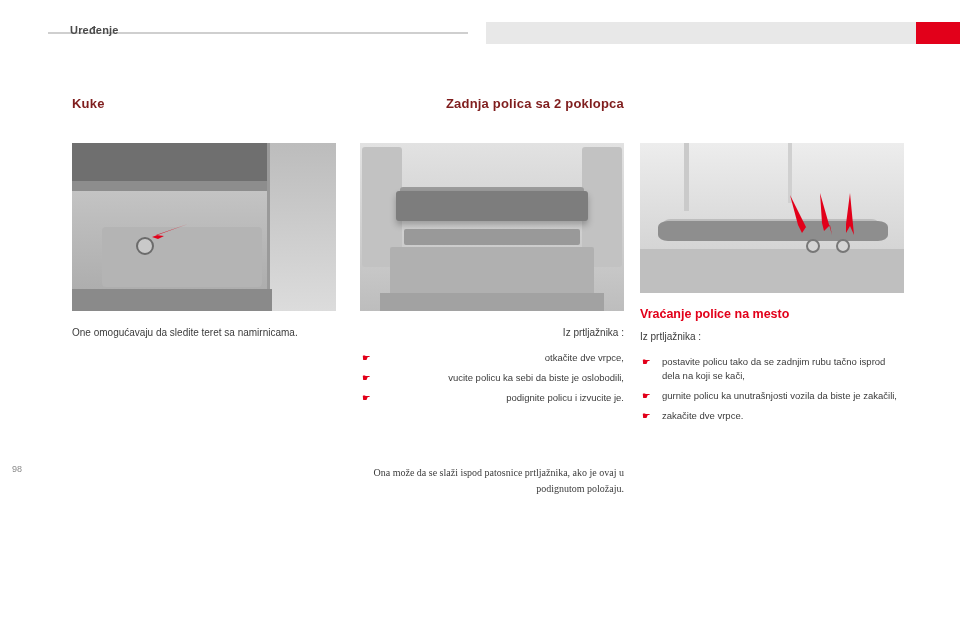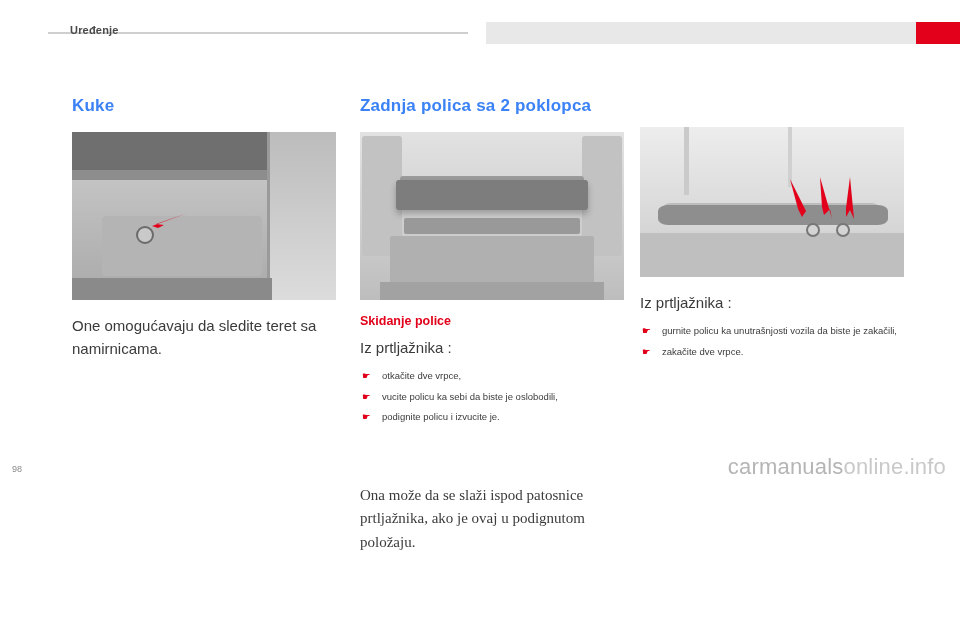--- a/index.html
+++ b/index.html
@@ -46,41 +46,41 @@
     left: 70px; top: 24px;
     font-size: 11px;
     color: #4a4a4a;
     font-weight: bold;
     letter-spacing: .2px;
   }
 
   
   .col { position: absolute; top: 96px; }
   .col-1 { left: 72px;  width: 264px; }
-  .col-2 { left: 360px; width: 264px; }
+  .col-2 { left: 360px; width: 264px; text-align: right; }
   .col-3 { left: 640px; width: 264px; }
 
   .col-title {
-    font-size: 17px;
+    font-size: 13px;
     font-weight: bold;
-    color: #3b82f6;
-    margin: 0 0 16px 0;
+    color: #7f1d1d;
+    margin: 0 0 32px 0;
     letter-spacing: .2px;
   }
   .col-3 .col-title { visibility: hidden; height: 15px; }
 
   .sub-title {
     font-size: 12.5px;
     font-weight: bold;
     color: #e2001a;
     margin: 0 0 8px 0;
   }
 
   .body-text {
-    font-size: 15px;
+    font-size: 10px;
     line-height: 1.55;
     color: #3b3b3b;
     margin: 0 0 10px 0;
   }
 
   .list { margin: 0; padding: 0; list-style: none; }
   .list li {
     position: relative;
     font-size: 9.5px;
     line-height: 1.5;
@@ -308,21 +308,20 @@
       <div class="f2-window-l"></div>
       <div class="f2-window-r"></div>
       <div class="f2-shelf-top"></div>
       <div class="f2-shelf"></div>
       <div class="f2-seatback"></div>
       <div class="f2-floor"></div>
       <div class="f2-bumper"></div>
     </div>
 
 
-    <h3 class="sub-title">Skidanje police</h3>
     <p class="body-text">Iz prtljažnika :</p>
 
     <ul class="list">
       <li><span class="bullet">☛</span><span>otkačite dve vrpce,</span></li>
       <li><span class="bullet">☛</span><span>vucite policu ka sebi da biste je oslobodili,</span></li>
       <li><span class="bullet">☛</span><span>podignite policu i izvucite je.</span></li>
     </ul>
 
     <p class="body-text" style="margin-top:60px;font-family:Liberation Serif, serif;">Ona može da se slaži ispod patosnice prtljažnika, ako je ovaj u podignutom položaju.</p>
   </div>
@@ -339,25 +338,25 @@
       <div class="f3-floor"></div>
       <div class="f3-knob1"></div>
       <div class="f3-knob2"></div>
       <svg class="f3-arrows" viewBox="0 0 90 56">
         <path d="M10 4 L30 44 L26 36 L22 42 L18 34 Z" fill="#e2001a"></path>
         <path d="M40 2 L52 44 L50 34 L44 40 L42 32 Z" fill="#e2001a"></path>
         <path d="M70 2 L74 44 L70 35 L66 42 L66 33 Z" fill="#e2001a"></path>
       </svg>
     </div>
 
+    <h3 class="sub-title">Vraćanje police na mesto</h3>
     <p class="body-text">Iz prtljažnika :</p>
 
     <ul class="list">
-      <li><span class="bullet">☛</span></li>
+      <li><span class="bullet">☛</span><span>postavite policu tako da se zadnjim rubu tačno isprod dela na koji se kači,</span></li>
       <li><span class="bullet">☛</span><span>gurnite policu ka unutrašnjosti vozila da biste je zakačili,</span></li>
       <li><span class="bullet">☛</span><span>zakačite dve vrpce.</span></li>
     </ul>
   </div>
 
   <div class="page-number">98</div>
-  <div class="watermark"><span class="wm-strong">carmanuals</span><span>online</span><span>.info</span></div>
 
 </div>
 
 </body></html>

